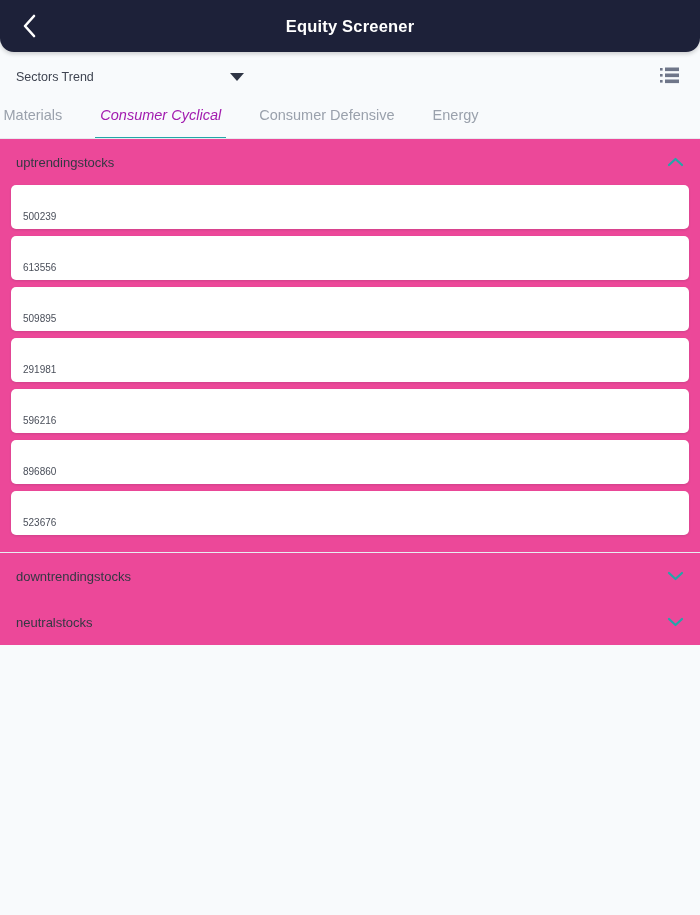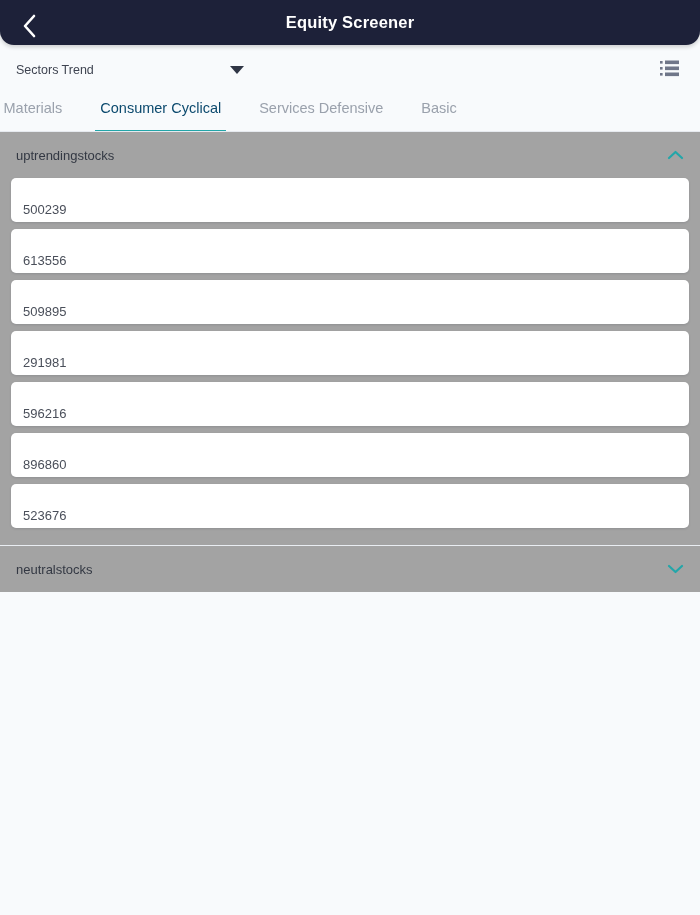--- a/index.html
+++ b/index.html
@@ -6,21 +6,21 @@
   html, body {
     width:700px; height:915px;
     background:#f8fafc;
     font-family:"Liberation Sans", sans-serif;
     overflow:hidden;
   }
 
   
   .appbar{
     position:relative;
-    height:45px;
+    height:52px;
     background:#1d2139;
     border-bottom-left-radius:14px;
     border-bottom-right-radius:14px;
     display:flex;
     align-items:center;
     box-shadow:0 2px 4px rgba(0,0,0,.18);
   }
   .back-btn{
     position:absolute; left:6px; top:0;
     width:46px; height:52px;
@@ -90,31 +90,31 @@
     display:flex;
     align-items:flex-start;
     padding:0 19px;
     font-size:14.5px;
     color:#9aa1ac;
     cursor:pointer;
     position:relative;
     flex:0 0 auto;
   }
   .tab span{ line-height:26px; }
-  .tab.active{ color:#0c4a6e; }
+  .tab.active{ color:#a21caf;font-style:italic; }
   .tab.active::after{
     content:"";
     position:absolute;
     left:14px; right:14px; bottom:0;
     height:2.5px;
     background:#23a6a9;
   }
 
   
-  .accordion{ background:#a3a3a3; }
+  .accordion{ background:#ec4899; }
   .acc-header{
     height:46px;
     display:flex;
     align-items:center;
     padding:0 16px;
     cursor:pointer;
   }
   .acc-title{
     font-size:13px;
     color:#333843;
@@ -129,21 +129,21 @@
     border-radius:5px;
     height:44px;
     display:flex;
     align-items:center;
     padding:0 12px;
     margin-bottom:7px;
     box-shadow:0 1px 2.5px rgba(15,23,42,.13);
     cursor:pointer;
   }
   .stock-code{
-    font-size:13px;
+    font-size:10px;
     color:#4a4f5a;
     margin-top:19px;
   }
 
   .section-divider{
     height:1px;
     background:#e9edf2;
     margin-top:4px;
   }
 </style>
@@ -183,24 +183,24 @@
 
 <div class="tabbar-wrap">
   <div class="tabbar" id="tabbar">
       <div class="tab">
         <span>Basic Materials</span>
       </div>
       <div class="tab active">
         <span>Consumer Cyclical</span>
       </div>
       <div class="tab">
-        <span>Services Defensive</span>
+        <span>Consumer Defensive</span>
       </div>
       <div class="tab">
-        <span>Basic</span>
+        <span>Energy</span>
       </div>
       <div class="tab"></div>
     </div>
 </div>
 
 <div class="accordion" id="sections">
     <div>
       <div class="acc-header">
         <div class="acc-title">uptrendingstocks</div>
         <div class="chev">
@@ -229,20 +229,30 @@
           <span class="stock-code">896860</span>
         </div>
         <div class="stock-card">
           <span class="stock-code">523676</span>
         </div>
       </div>
       <div class="section-divider"></div>
     </div>
     <div>
       <div class="acc-header">
+        <div class="acc-title">downtrendingstocks</div>
+        <div class="chev">
+          <svg width="17" height="12" viewBox="0 0 17 12">
+            <polyline points="2,3 8.5,9 15,3" fill="none" stroke="#23a6a9" stroke-width="2.2" stroke-linecap="round" stroke-linejoin="round"></polyline>
+          </svg>
+        </div>
+      </div>
+    </div>
+    <div>
+      <div class="acc-header">
         <div class="acc-title">neutralstocks</div>
         <div class="chev">
           <svg width="17" height="12" viewBox="0 0 17 12">
             <polyline points="2,3 8.5,9 15,3" fill="none" stroke="#23a6a9" stroke-width="2.2" stroke-linecap="round" stroke-linejoin="round"></polyline>
           </svg>
         </div>
       </div>
     </div>
   </div>
 

